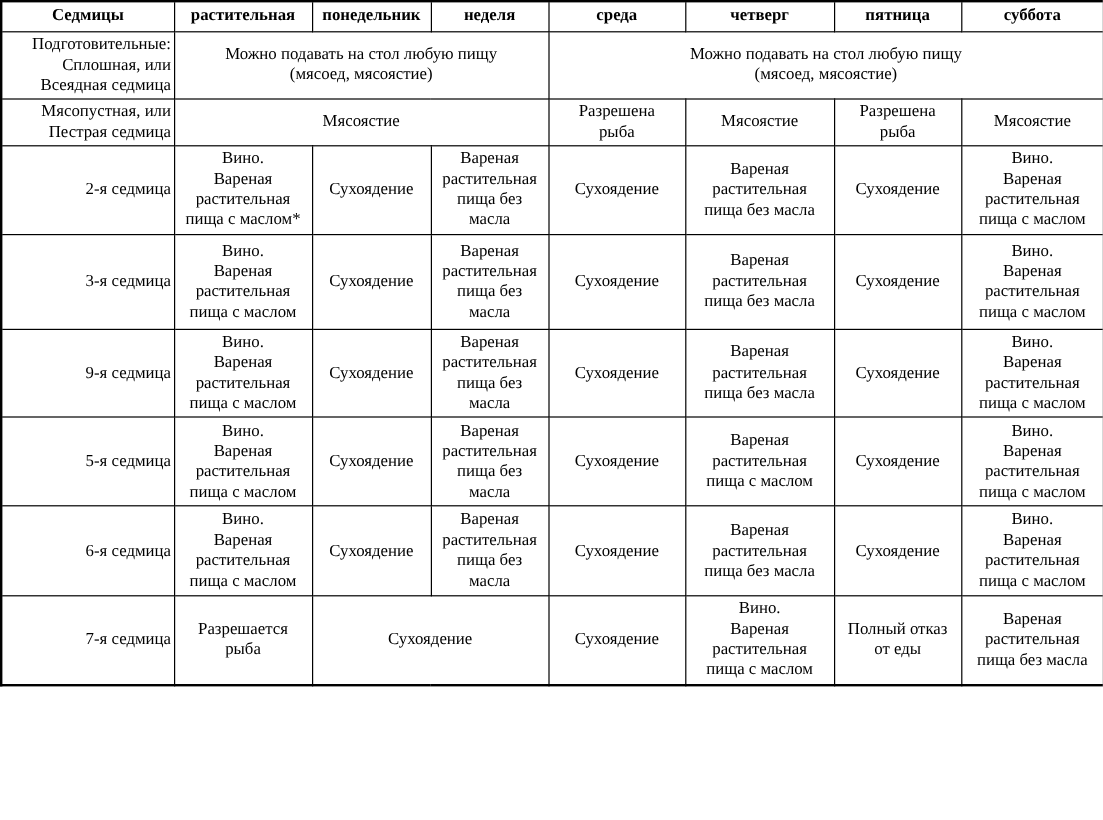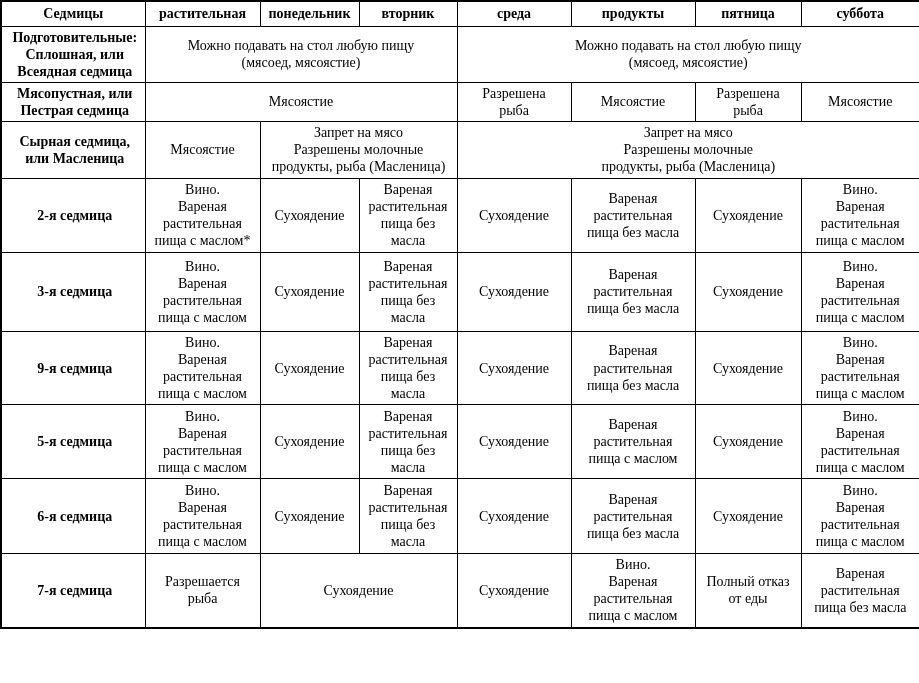--- a/index.html
+++ b/index.html
@@ -27,22 +27,22 @@
     white-space: pre-line;
     padding: 2px 4px;
     font-size: 14px;
     line-height: 1.22;
     overflow: hidden;
   }
   table.calendar th {
     font-weight: bold;
   }
   table.calendar td.row-label {
-    text-align: center;
-    font-weight: bold;
+    text-align: right;
+    font-weight: normal;
     padding-left: 5px;
     padding-right: 2px;
   }
 </style>
 </head>
 <body>
 
 <table class="calendar">
   <colgroup>
       <col style="width: 144px;">
@@ -52,23 +52,23 @@
       <col style="width: 114px;">
       <col style="width: 124px;">
       <col style="width: 106px;">
       <col style="width: 119px;">
     </colgroup>
   <thead>
     <tr style="height: 25px;">
         <th>Седмицы</th>
         <th>растительная</th>
         <th>понедельник</th>
-        <th>вторник</th>
+        <th>неделя</th>
         <th>среда</th>
-        <th>продукты</th>
+        <th>четверг</th>
         <th>пятница</th>
         <th>суббота</th>
       </tr>
   </thead>
   <tbody>
       <tr style="height: 56px;">
         <td class="row-label">Подготовительные:
 Сплошная, или
 Всеядная седмица</td>
         <td colspan="3">Можно подавать на стол любую пищу
@@ -80,31 +80,20 @@
         <td class="row-label">Мясопустная, или
 Пестрая седмица</td>
         <td colspan="3">Мясоястие</td>
         <td>Разрешена
 рыба</td>
         <td>Мясоястие</td>
         <td>Разрешена
 рыба</td>
         <td>Мясоястие</td>
       </tr>
-      <tr style="height: 57px;">
-        <td class="row-label">Сырная седмица,
-или Масленица</td>
-        <td>Мясоястие</td>
-        <td colspan="2">Запрет на мясо
-Разрешены молочные
-продукты, рыба (Масленица)</td>
-        <td colspan="4">Запрет на мясо
-Разрешены молочные
-продукты, рыба (Масленица)</td>
-      </tr>
       <tr style="height: 74px;">
         <td class="row-label">2-я седмица</td>
         <td>Вино.
 Вареная
 растительная
 пища с маслом*</td>
         <td>Сухоядение</td>
         <td>Вареная
 растительная
 пища без

